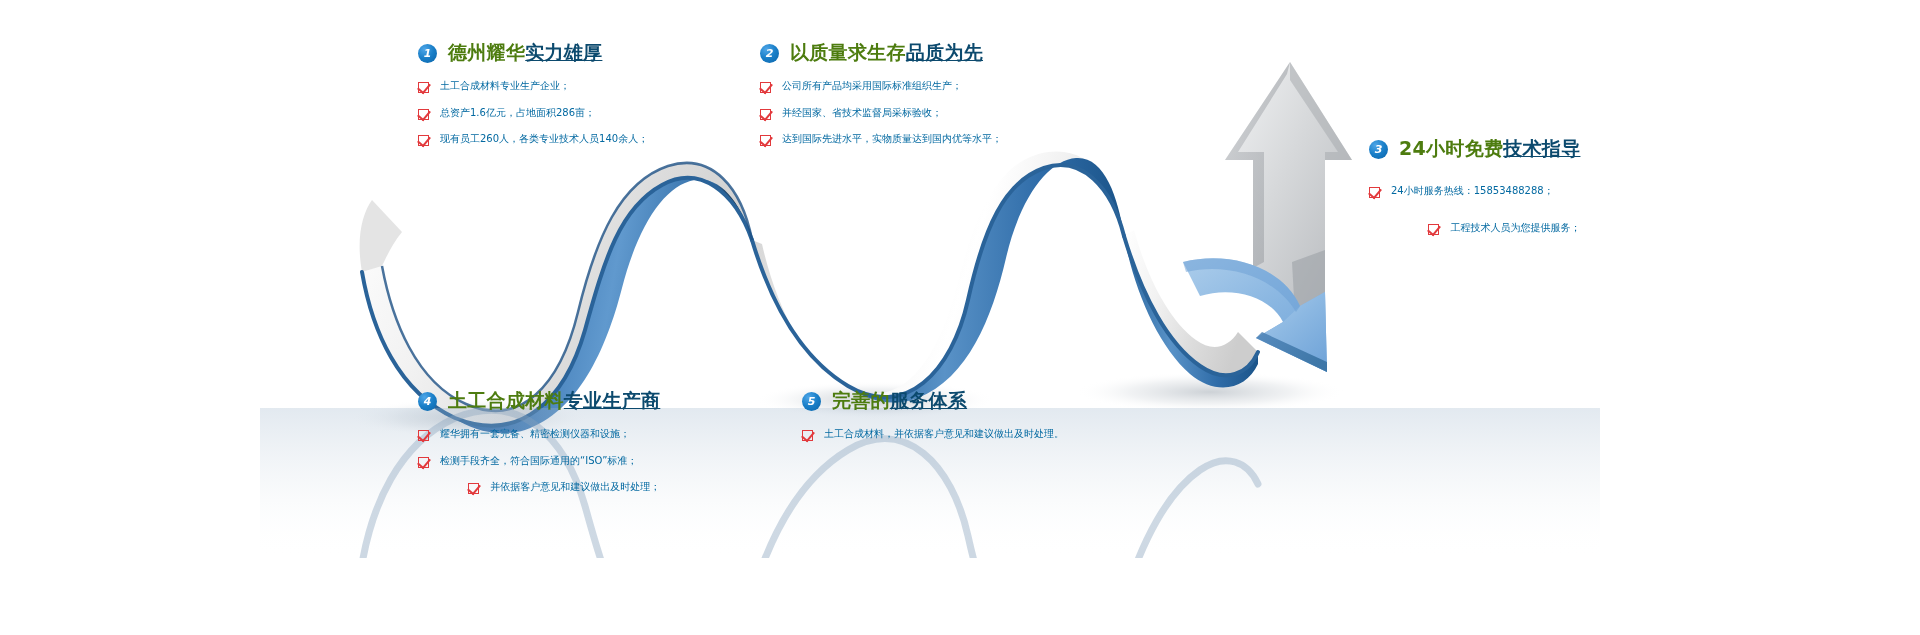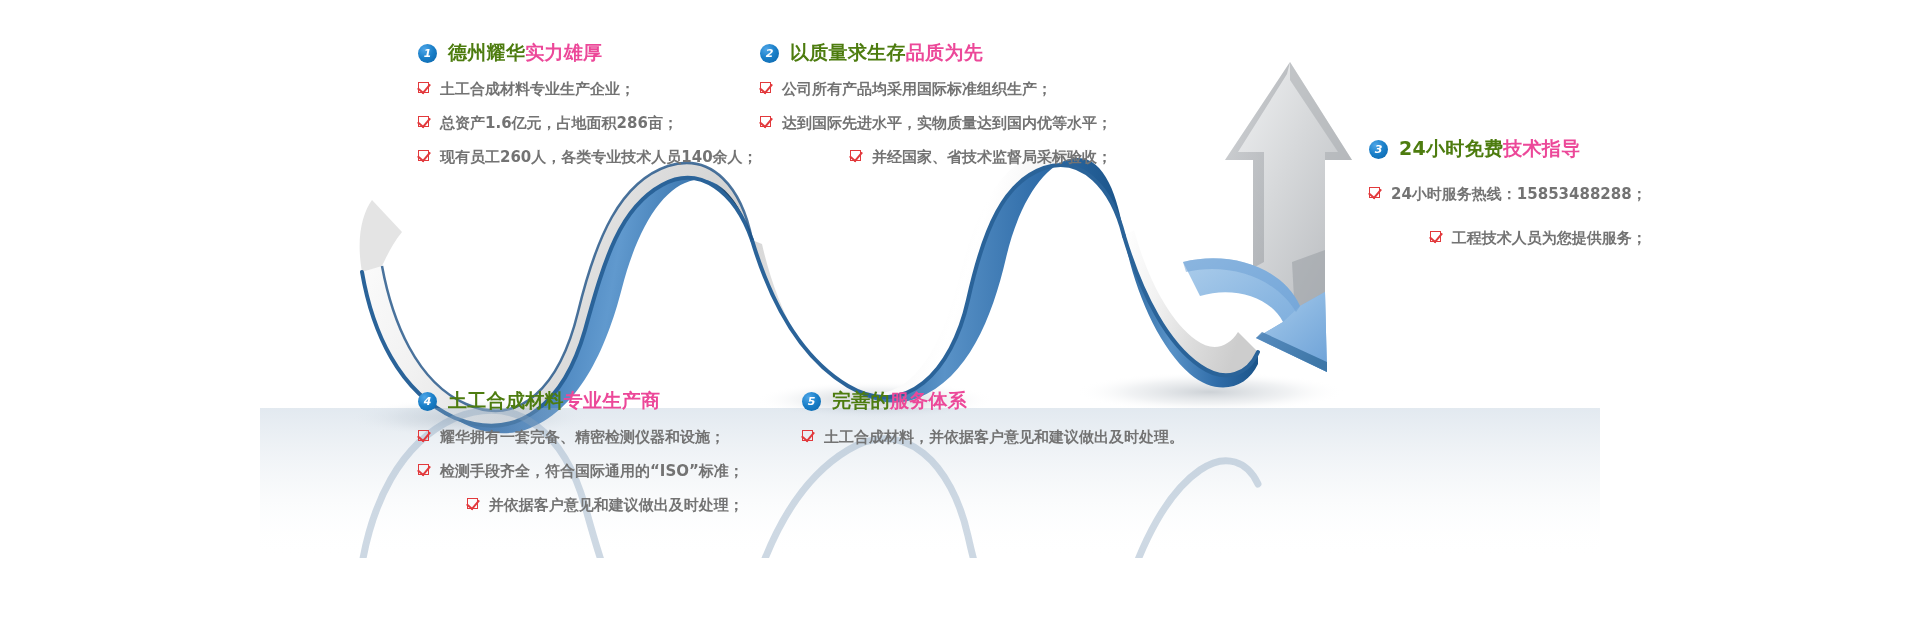--- a/index.html
+++ b/index.html
@@ -47,32 +47,31 @@
     line-height: 19px;
     text-align: center;
     margin-right: 11px;
   }
   .heading-text {
     font-size: 19px;
     font-weight: bold;
     letter-spacing: 0.3px;
   }
   .heading-dark { color: #4d7c0f; }
-  .heading-accent { color: #ec4899; }
+  .heading-accent { color: #0c4a6e; text-decoration: underline; }
 
   .bullet-list { list-style: none; }
   .bullet-item {
     display: flex;
     align-items: flex-start;
-    font-size: 15px;
-    color: #737373;
+    font-size: 10px;
+    color: #0369a1;
     line-height: 1.45;
     margin-bottom: 12px;
     white-space: nowrap;
-    font-weight: bold;
   }
   .bullet-item:last-child { margin-bottom: 0; justify-content: flex-end; }
   .check-icon {
     flex: 0 0 auto;
     position: relative;
     width: 11px; height: 11px;
     border: 1px solid #e2393c;
     margin-right: 11px;
     margin-top: 3px;
   }
@@ -262,26 +261,26 @@
         <span class="heading-dark">以质量求生存</span><span class="heading-accent">品质为先</span>
       </span>
     </div>
     <ul class="bullet-list">
       <li class="bullet-item">
         <span class="check-icon"></span>
         <span>公司所有产品均采用国际标准组织生产；</span>
       </li>
       <li class="bullet-item">
         <span class="check-icon"></span>
+        <span>并经国家、省技术监督局采标验收；</span>
+      </li>
+      <li class="bullet-item">
+        <span class="check-icon"></span>
         <span>达到国际先进水平，实物质量达到国内优等水平；</span>
       </li>
-      <li class="bullet-item">
-        <span class="check-icon"></span>
-        <span>并经国家、省技术监督局采标验收；</span>
-      </li>
     </ul>
   </div>
 
   <div class="feature-block" id="block-3">
     <div class="feature-heading">
       <span class="badge">3</span>
       <span class="heading-text">
         <span class="heading-dark">24小时免费</span><span class="heading-accent">技术指导</span>
       </span>
     </div>

